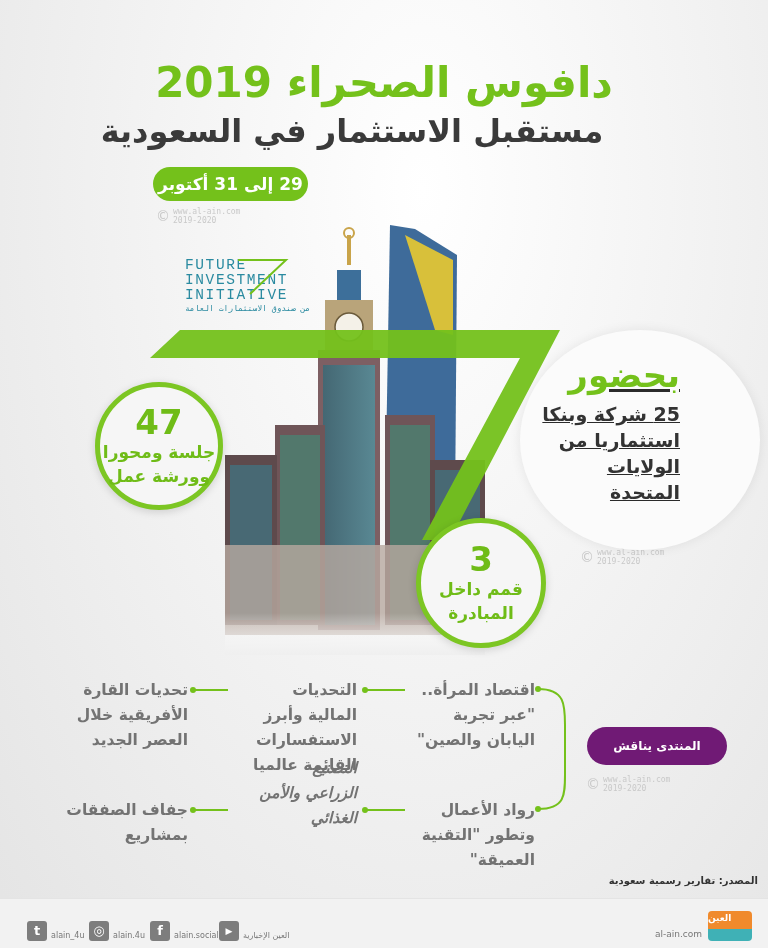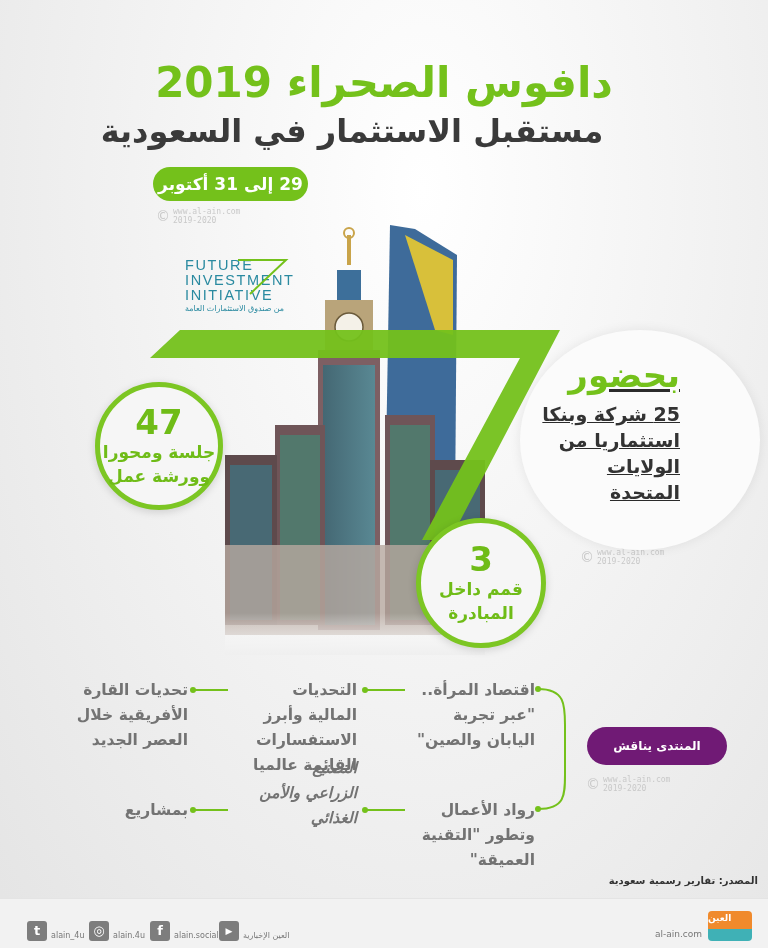--- a/index.html
+++ b/index.html
@@ -25,21 +25,21 @@
     left: 153px; top: 167px; width: 155px; height: 34px;
     background: #74c11b; border-radius: 17px; color: #fff;
     font-size: 17px; font-weight: bold; text-align: center; line-height: 34px;
   }
   .watermark {
     font-family: "DejaVu Sans Mono", monospace; font-size: 8px; color: #c9c9c9; line-height: 9px;
     display: flex; align-items: center; gap: 3px;
   }
   .watermark .c { font-size: 14px; font-family: "DejaVu Sans", sans-serif; }
 
-  .fii { left: 185px; top: 258px; color: #2a8aa0; font-family: Liberation Sans, sans-serif; }
+  .fii { left: 185px; top: 258px; color: #2a8aa0; font-family: Liberation Mono, monospace; }
   .fii .line { font-size: 14.5px; letter-spacing: 1.6px; line-height: 15px; }
   .fii .ar { font-size: 8px; color: #2a8aa0; direction: rtl; text-align: left; margin-top: 1px; }
 
   
   .circle-white {
     border-radius: 50%; background: #fbfbfb;
     box-shadow: 0 0 12px rgba(0,0,0,0.08);
   }
   .ring {
     border-radius: 50%; background: #f6f6f6;
@@ -215,20 +215,21 @@
   <div>رواد الأعمال</div>
   <div>وتطور "التقنية</div>
   <div>العميقة"</div>
 </div>
 <div class="abs topic" style="left:232px; top:756px; width:125px;font-style:italic;">
   <div>التصنيع</div>
   <div>الزراعي والأمن</div>
   <div>الغذائي</div>
 </div>
 <div class="abs topic" style="left:60px; top:798px; width:128px;">
+  <div>جفاف الصفقات</div>
   <div>بمشاريع</div>
 </div>
 
 <div class="abs source">المصدر: تقارير رسمية سعودية</div>
 
 <div class="abs footer">
   <div class="soc" style="left:27px;">
     <div class="ic">t</div>
     <div class="lbl">alain_4u</div>
   </div>

